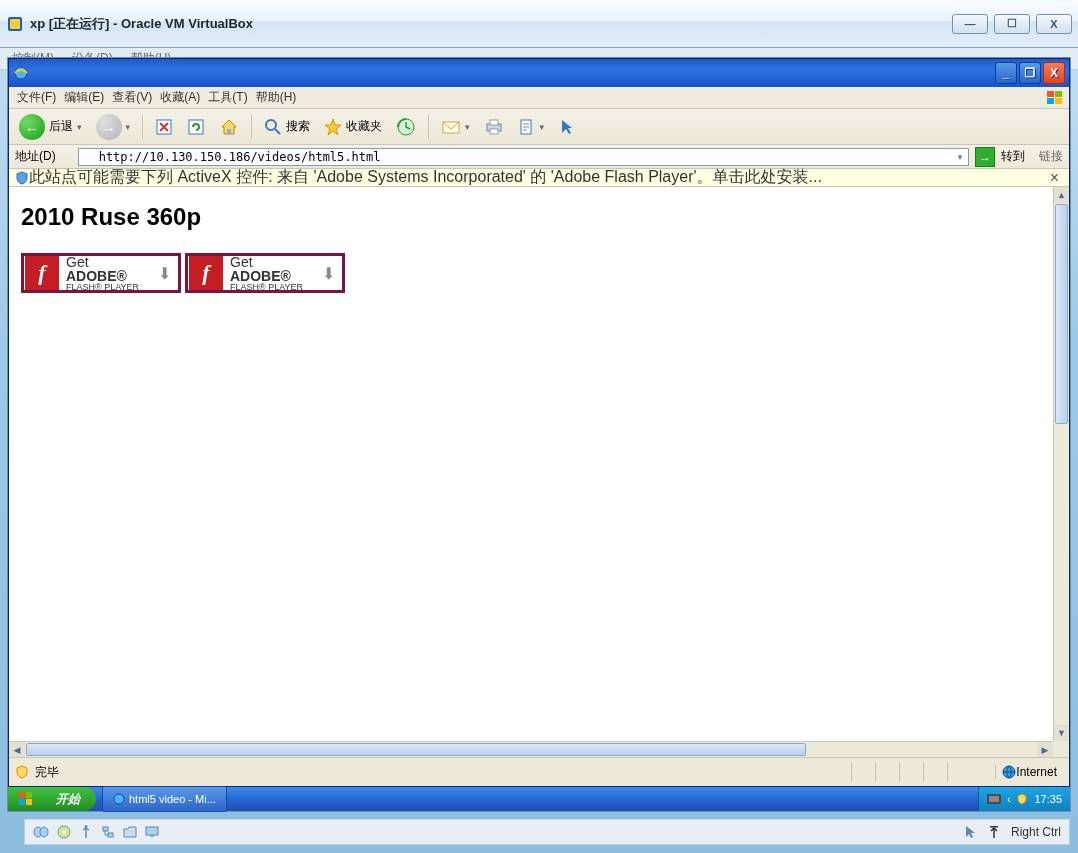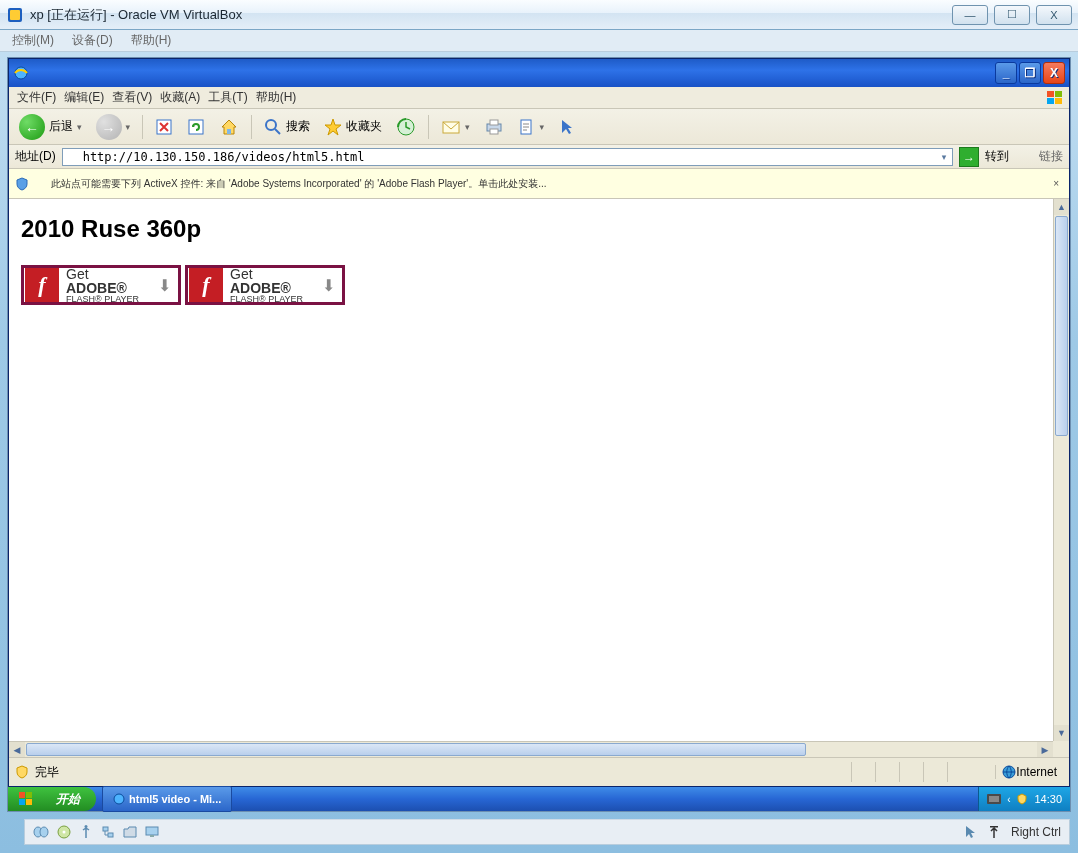--- a/index.html
+++ b/index.html
@@ -2,24 +2,25 @@
 <html><head>
 <meta charset="utf-8">
 <style>
   * { box-sizing: border-box; margin: 0; padding: 0; font-family: "Microsoft YaHei", Tahoma, Arial, sans-serif; }
   html, body { width: 1078px; height: 853px; overflow: hidden; }
   body { background: linear-gradient(180deg,#c8e2f4 0%, #9ec9e6 40%, #8cbee0 100%); }
 
   
   .vb-window { position:relative; width:1078px; height:853px; }
   .vb-titlebar {
-    height:30px; display:flex; align-items:center;
+    height:48px; display:flex; align-items:center;
     background: linear-gradient(180deg,#fafdff 0%, #e8f2fb 45%, #d3e4f2 46%, #e4eef8 100%);
     border-bottom:1px solid #7ba6c6;
     padding:0 6px;
+    font-weight:bold;
   }
   .vb-titlebar .vb-icon { width:18px; height:18px; margin-right:6px; display:flex; align-items:center; justify-content:center; }
   .vb-titlebar .vb-title { font-size:13px; color:#1b2732; }
   .vb-titlebar .spacer { flex:1; }
   .vb-titlebar .win-btn {
     width:36px; height:20px; margin-left:6px;
     background:linear-gradient(180deg,#f4f8fc,#d1e1ee);
     border:1px solid #6f93af; border-radius:3px;
     display:flex; align-items:center; justify-content:center;
     font-size:11px; color:#33586f;
@@ -84,30 +85,30 @@
     height:24px; background:linear-gradient(180deg,#f3f1e6,#ece8d8);
     border-bottom:1px solid #c9c6b7;
     display:flex; align-items:center; gap:6px; padding:0 6px;
     font-family:"SimSun",monospace; font-size:12px;
   }
   .ie-address input{
     flex:1;height:18px;border:1px solid #7f9db9;background:#fff;
     font-family:"SimSun",monospace;font-size:12px;padding:0 18px 0 20px;
     position:relative;
   }
-  .addr-wrap{flex:1;position:relative;display:flex;}
+  .addr-wrap{flex:1;position:relative;display:flex;margin-left:16px;}
   .addr-wrap .fav{position:absolute;left:2px;top:2px;width:14px;height:14px;}
   .addr-wrap .dd{position:absolute;right:2px;top:2px;width:14px;height:14px;
     display:flex;align-items:center;justify-content:center;font-size:9px;color:#5a7aa0;}
   .go-btn{width:20px;height:20px;background:#2fae2f;border:1px solid #1d7a1d;display:flex;align-items:center;justify-content:center;color:#fff;font-size:12px;}
 
   .ie-infobar{
-    height:30px;background:#ffffe1;border-bottom:1px solid #c9c6b7;
-    display:flex;align-items:center;gap:22px;padding:0 6px;
-    font-family:"SimSun",serif;font-size:10px;color:#333;
+    height:18px;background:#ffffe1;border-bottom:1px solid #c9c6b7;
+    display:flex;align-items:center;gap:0;padding:0 6px;
+    font-family:"SimSun",serif;font-size:16px;color:#333;
   }
   .ie-infobar .close-x{margin-left:auto;font-family:Arial;color:#555;padding:0 4px;}
 
   .ie-content{
     flex:1;position:relative;background:#fff;overflow:hidden;
   }
   .ie-page{
     position:absolute;left:0;right:16px;top:0;bottom:16px;
     padding:16px 12px;overflow:hidden;
     font-family:"Times New Roman",serif;
@@ -176,21 +177,21 @@
     color:#fff;font-style:italic;font-weight:bold;
     display:flex;align-items:center;gap:22px;
     border-radius:0 12px 12px 0;
     font-family:"SimSun",Tahoma;
   }
   .task-item{
     height:20px;margin-left:6px;padding:12px 10px;
     background:linear-gradient(180deg,#5a9ae9,#2b66c9);
     border:1px solid #1a4aa0;border-radius:2px;
     color:#fff;display:flex;align-items:center;gap:4px;
-    font-family:"SimSun",monospace;font-size:11px;font-weight:bold;
+    font-family:"SimSun",monospace;font-size:11px;
   }
   .tray{
     margin-left:auto;height:24px;padding:0 8px;
     background:linear-gradient(180deg,#1ea6e6,#0f7fc2);
     display:flex;align-items:center;gap:6px;color:#fff;font-size:11px;
     border-left:1px solid #0a5a8f;
   }
 
   
   .vb-statusbar{
@@ -351,21 +352,21 @@
                 <circle cx="7" cy="7" r="6" fill="#4db3ff" stroke="#0a4b9c"></circle>
               </svg>
           </span>
           <input type="text" value="http://10.130.150.186/videos/html5.html" style="">
           <span class="dd">▾</span>
         </div>
         <div class="go-btn">
           <span>→</span>
         </div>
         <span>转到</span>
-        <span style="margin-left:24px;color:#666;">链接</span>
+        <span style="margin-left:8px;color:#666;">链接</span>
       </div>
 
       <div class="ie-infobar">
         <span class="svgico">
           <svg width="14" height="14" viewBox="0 0 14 14">
               <path d="M7 1 L12 3 L12 7 C12 10 10 12 7 13 C4 12 2 10 2 7 L2 3 Z" fill="#5aa0e6" stroke="#2a6ab8"></path>
             </svg>
         </span>
         <span>此站点可能需要下列 ActiveX 控件: 来自 'Adobe Systems Incorporated' 的 'Adobe Flash Player'。单击此处安装...</span>
         <span class="close-x">×</span>
@@ -460,21 +461,21 @@
               <rect x="0" y="0" width="14" height="10" rx="1" fill="#4a4a4a"></rect>
               <rect x="2" y="2" width="10" height="6" fill="#888"></rect>
             </svg>
         </span>
         <span style="font-size:10px;">‹</span>
         <span class="svgico">
           <svg width="12" height="12" viewBox="0 0 12 12">
               <path d="M6 1 L10 3 L10 6 C10 9 8 10 6 11 C4 10 2 9 2 6 L2 3 Z" fill="#ffd863" stroke="#cc9900"></path>
             </svg>
         </span>
-        <span>14:30</span>
+        <span>17:35</span>
       </div>
     </div>
   </div>
 
   <div class="vb-statusbar">
     <span class="svgico">
       <svg width="16" height="12" viewBox="0 0 16 12">
           <ellipse cx="5" cy="6" rx="4" ry="5" fill="#a7d1ee" stroke="#5a8ab0"></ellipse>
           <ellipse cx="11" cy="6" rx="4" ry="5" fill="#a7d1ee" stroke="#5a8ab0"></ellipse>
         </svg>

